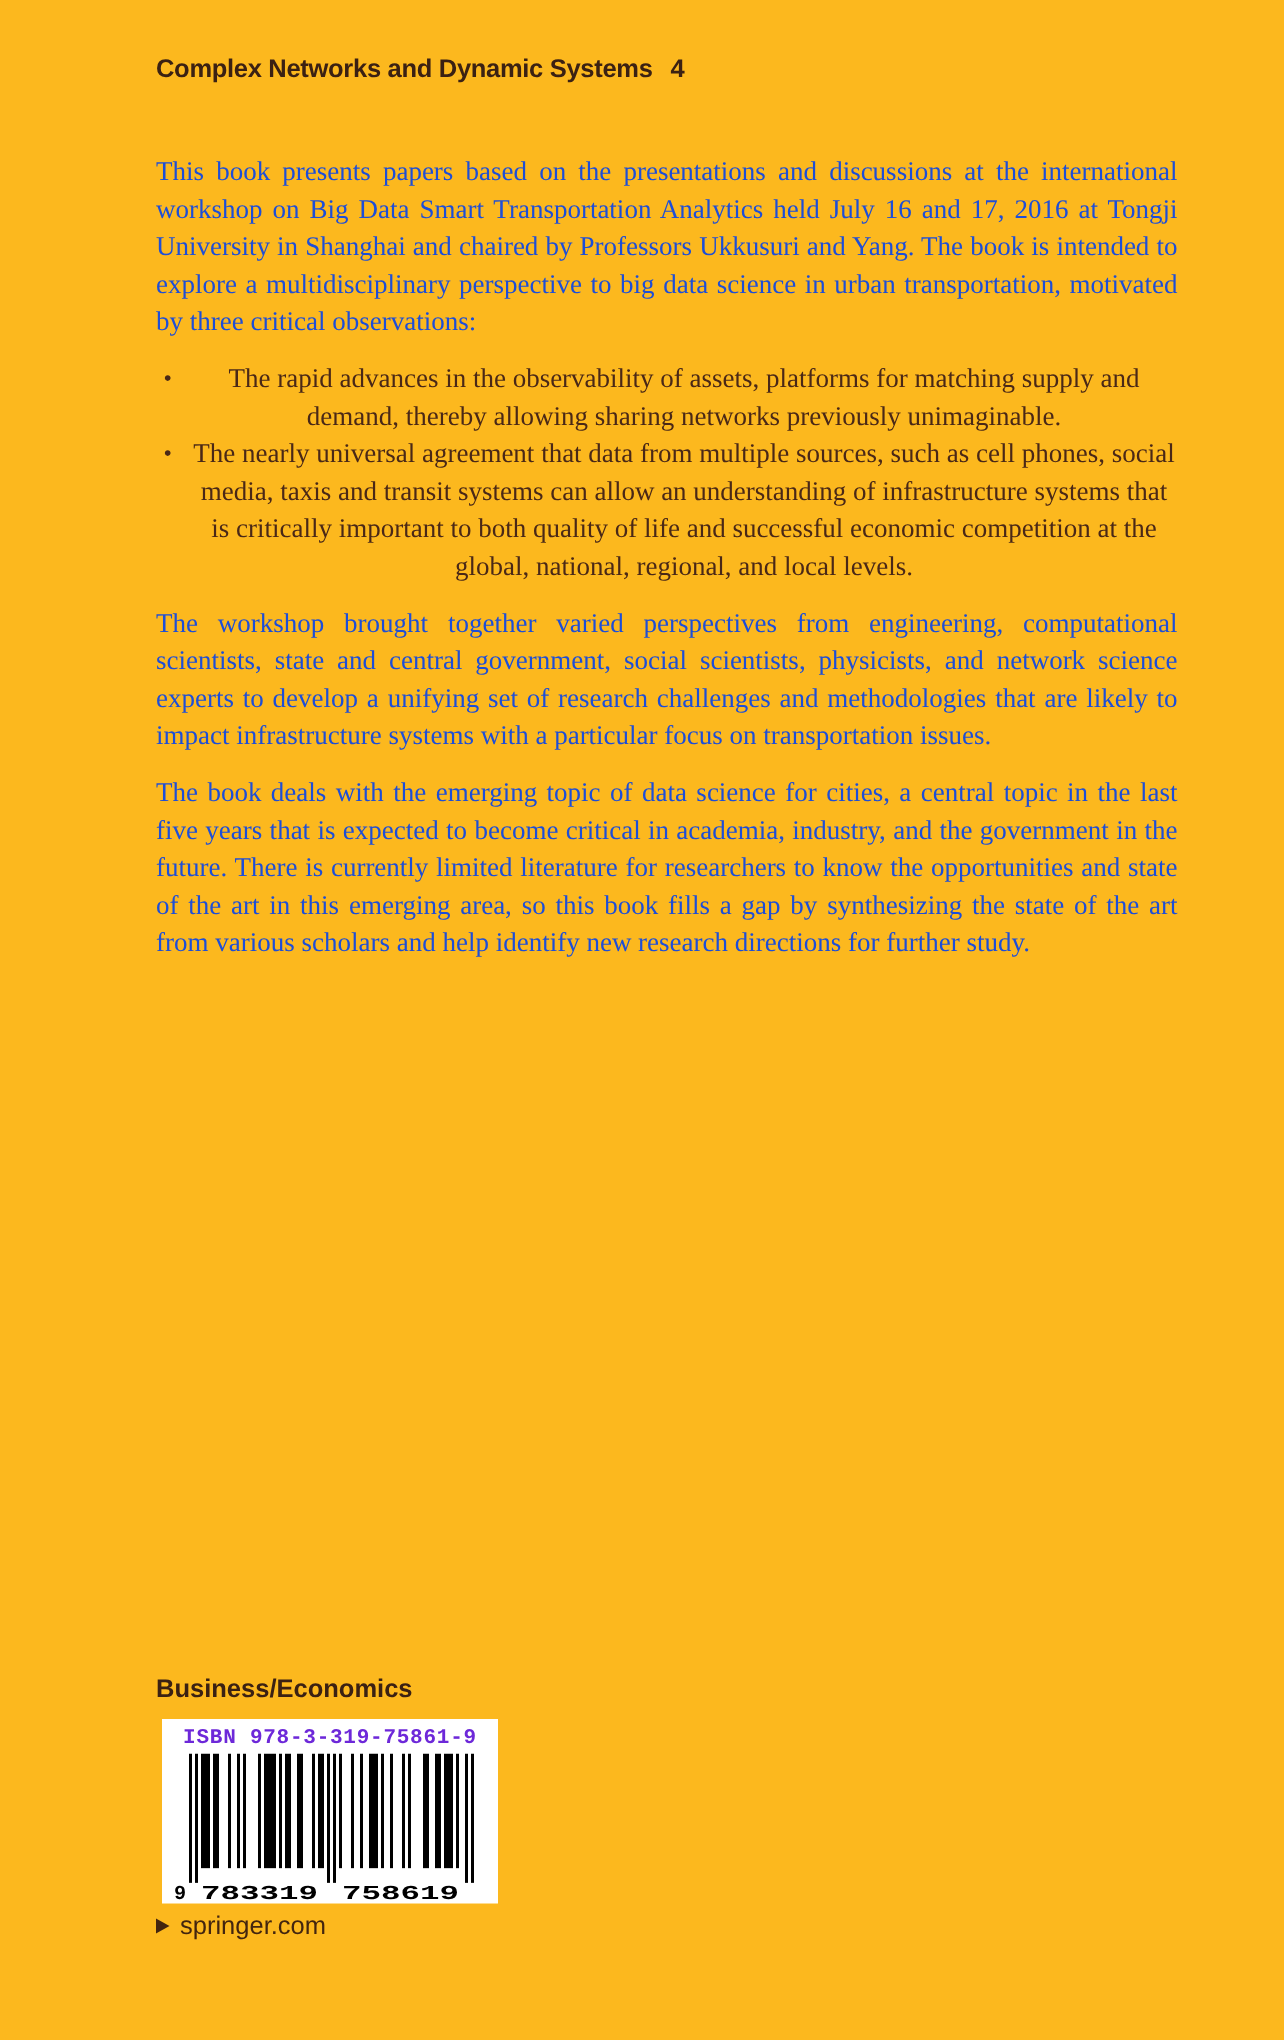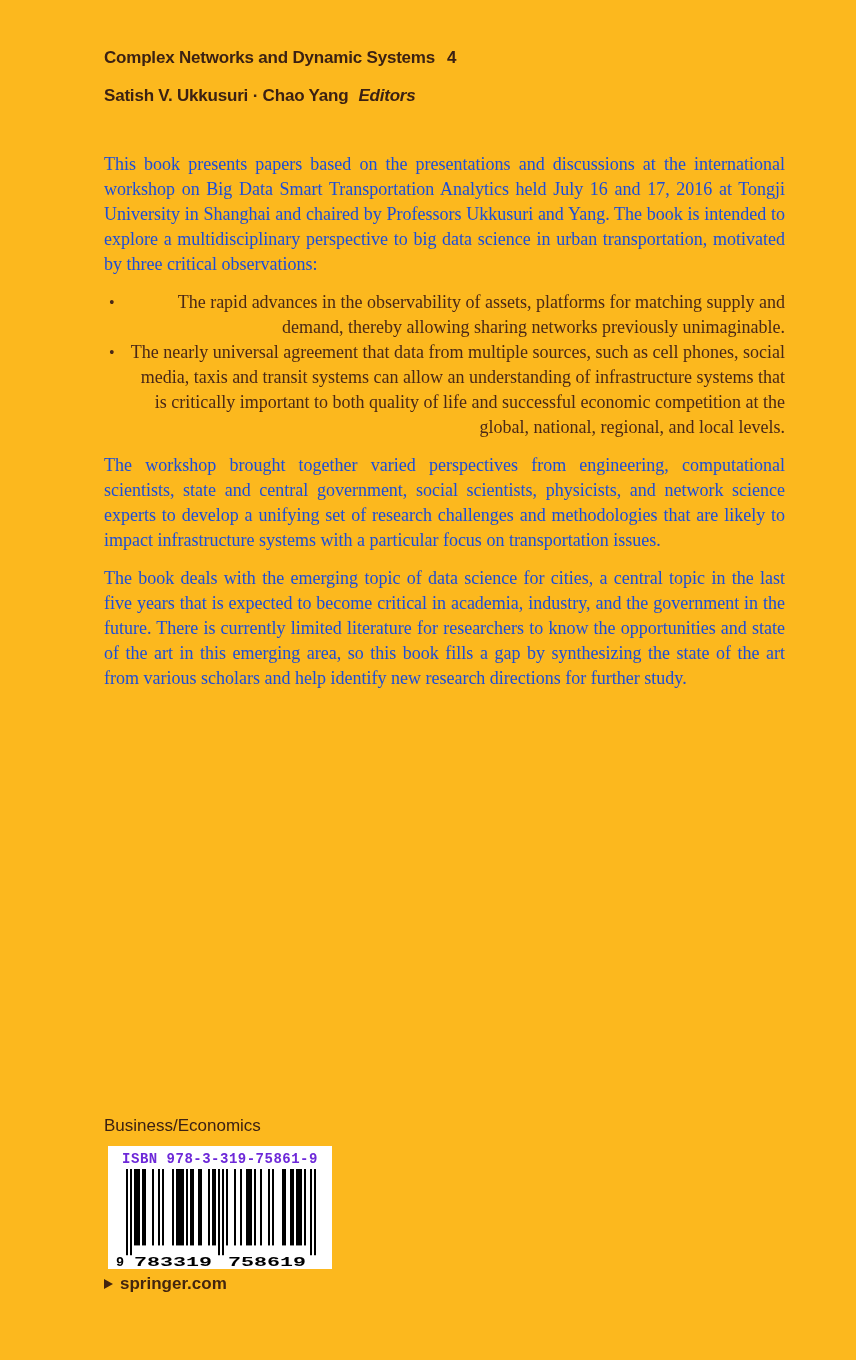--- a/index.html
+++ b/index.html
@@ -7,21 +7,21 @@
   body {
     background: #FCB81E;
     font-family: "Liberation Serif", serif;
     color: #4A2817;
     overflow: hidden;
   }
   .cover {
     position: relative;
     width: 856px;
     height: 1360px;
-    padding: 47px 71px 0 104px;
+    padding: 35px 71px 0 104px;
   }
   
   .series-line {
     font-family: "Liberation Sans", sans-serif;
     font-weight: 700;
     font-size: 17px;
     line-height: 22px;
     letter-spacing: -0.2px;
     color: #3B2113;
     margin-bottom: 16px;
@@ -56,37 +56,37 @@
   }
   .blurb ul {
     list-style: none;
     margin: 13px 0;
   }
   .blurb li {
     position: relative;
     padding-left: 23px;
     font-size: 18px;
     line-height: 25px;
-    text-align: right;
+    text-align: center;
     color: #4A2817;
   }
   .blurb li::before {
     content: "\2022";
     position: absolute;
     left: 5px;
     top: 0;
     font-size: 16px;
   }
   
   .category-label {
     position: absolute;
     left: 104px;
     top: 1116px;
     font-family: "Liberation Sans", sans-serif;
-    font-weight: 400;
+    font-weight: 700;
     font-size: 17px;
     color: #3B2113;
   }
   .isbn-box {
     position: absolute;
     left: 108px;
     top: 1146px;
     width: 224px;
     height: 123px;
     background: #FFFFFF;
@@ -112,21 +112,21 @@
     font-family: "Liberation Mono", "DejaVu Sans Mono", monospace;
     font-weight: 700;
     font-size: 13.5px;
     fill: #000000;
   }
   .springer-line {
     position: absolute;
     left: 104px;
     top: 1274px;
     font-family: "Liberation Sans", sans-serif;
-    font-weight: 700;
+    font-weight: 400;
     font-size: 17px;
     color: #43250F;
     display: flex;
     align-items: center;
   }
   .tri {
     display: inline-block;
     width: 0; height: 0;
     border-left: 9px solid #43250F;
     border-top: 5.5px solid transparent;
@@ -136,23 +136,20 @@
 </style>
 </head>
 <body>
 
 <div class="cover">
 
   <div class="series-line">
     <span>Complex Networks and Dynamic Systems</span><span class="volume">4</span>
   </div>
 
-  <div class="editors-line">
-    <span>Satish V. Ukkusuri · Chao Yang</span><span class="role">Editors</span>
-  </div>
 
 
   <div class="blurb">
     <p>This book presents papers based on the presentations and discussions at the international workshop on Big Data Smart Transportation Analytics held July 16 and 17, 2016 at Tongji University in Shanghai and chaired by Professors Ukkusuri and Yang. The book is intended to explore a multidisciplinary perspective to big data science in urban transportation, motivated by three critical observations:</p>
     <ul>
       <li>The rapid advances in the observability of assets, platforms for matching supply and demand, thereby allowing sharing networks previously unimaginable.</li>
       <li>The nearly universal agreement that data from multiple sources, such as cell phones, social media, taxis and transit systems can allow an understanding of infrastructure systems that is critically important to both quality of life and successful economic competition at the global, national, regional, and local levels.</li>
     </ul>
     <p>The workshop brought together varied perspectives from engineering, computational scientists, state and central government, social scientists, physicists, and network science experts to develop a unifying set of research challenges and methodologies that are likely to impact infrastructure systems with a particular focus on transportation issues.</p>
     <p>The book deals with the emerging topic of data science for cities, a central topic in the last five years that is expected to become critical in academia, industry, and the government in the future. There is currently limited literature for researchers to know the opportunities and state of the art in this emerging area, so this book fills a gap by synthesizing the state of the art from various scholars and help identify new research directions for further study.</p>

